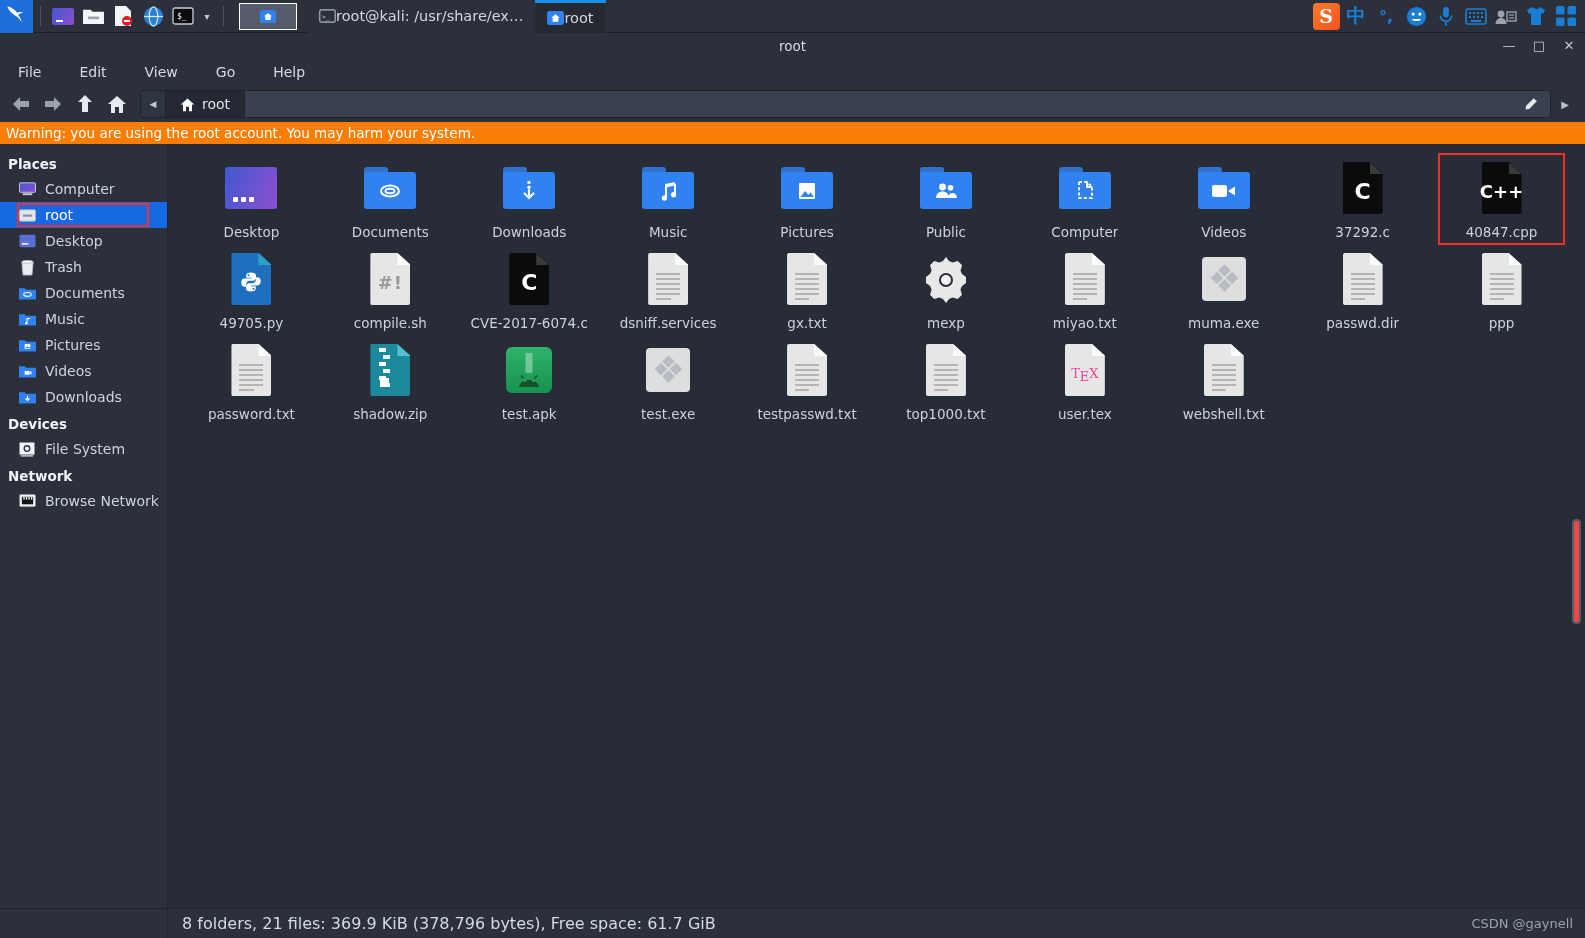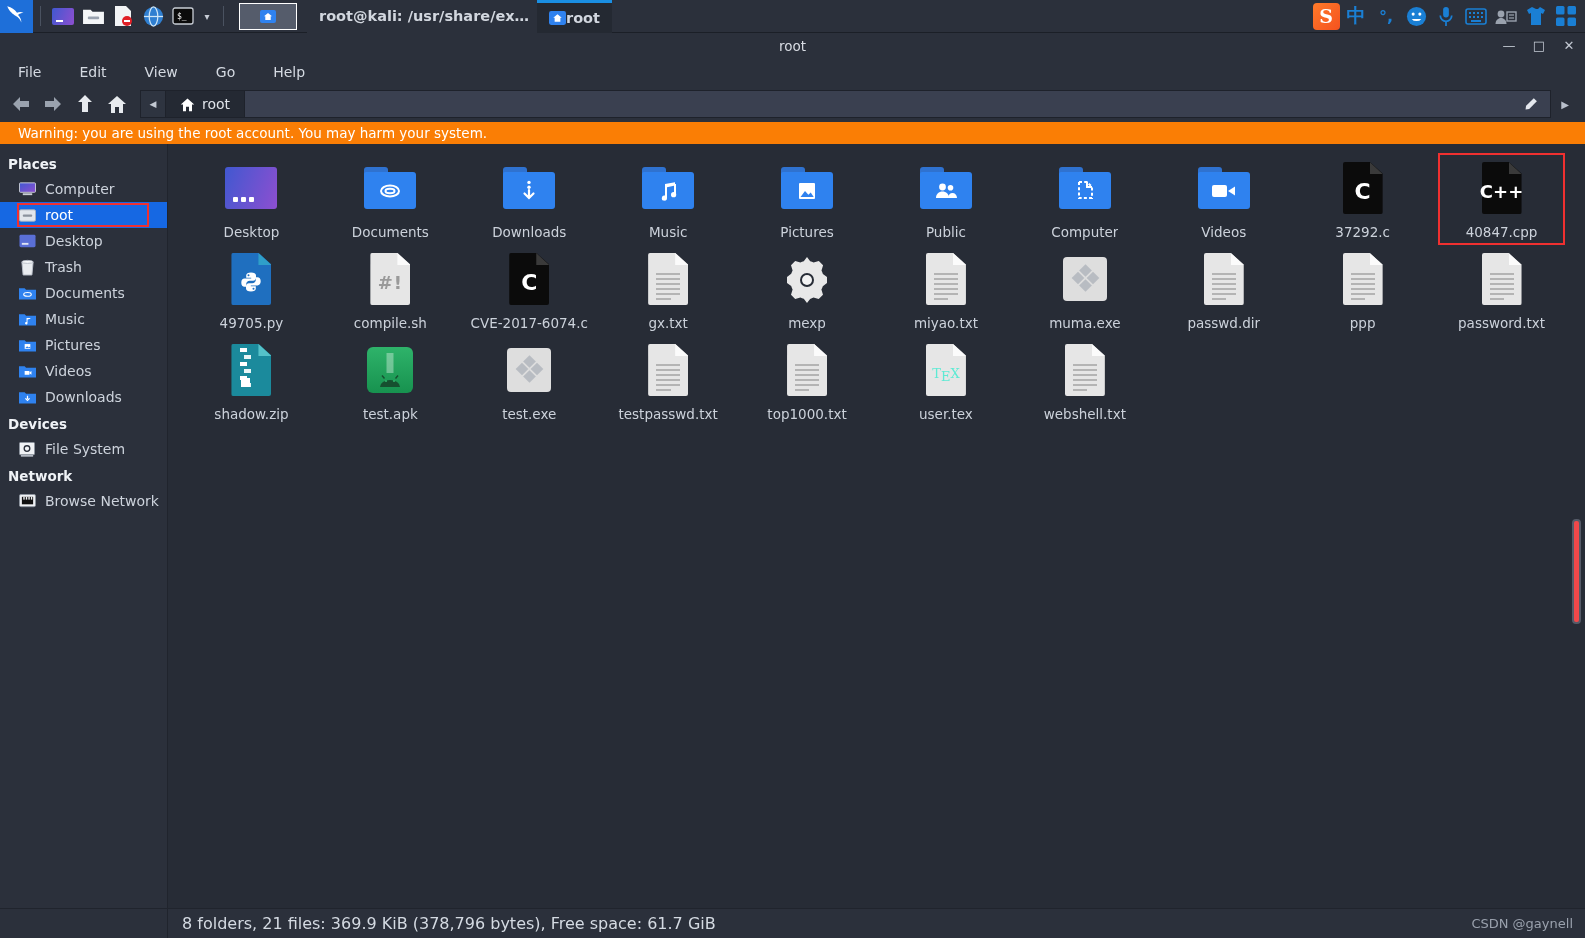--- a/index.html
+++ b/index.html
@@ -35,21 +35,21 @@
     background: #555c6b; border: 1px solid #ffffff;
     display: flex; align-items: center; justify-content: center;
     flex: 0 0 auto;
   }
   .tb-tasks { display: flex; align-items: stretch; height: 33px; margin-left: 10px; flex: 1 1 auto; min-width: 0; }
   .tb-task {
     display: flex; align-items: center; 
     padding: 0 12px; height: 33px;
     color: #d2d7df; font-size: 14.5px;
     background: #2b303b;
-    max-width: 230px; white-space: nowrap; overflow: hidden; font-weight: bold;
+    max-width: 230px; white-space: nowrap; overflow: hidden;
   }
   .tb-task.active { background: #242932; border-top: 3px solid #1a8fe3; }
   .tb-tray { display: flex; align-items: center; gap: 0px; margin-left: auto; flex: 0 0 auto; padding-right: 4px; }
   .tray-ico { width: 30px; height: 33px; display: flex; align-items: center; justify-content: center; }
   .sogou-s {
     width: 27px; height: 27px; background: linear-gradient(135deg,#ff7a29,#f5521f);
     border-radius: 4px; color: #fff; font-weight: bold; font-size: 19px;
     display: flex; align-items: center; justify-content: center;
     font-family: "DejaVu Serif", serif;
   }
@@ -83,21 +83,21 @@
     display: flex; align-items: center; gap: 7px; padding: 0 14px;
     background: #242933; color: #dfe3e9; font-size: 14px;
     border-top: 1px solid #1e222b; border-bottom: 1px solid #1e222b;
   }
   .crumb svg { fill: #ffffff; }
   .path-rest { flex: 1 1 auto; background: #3a4050; border: 1px solid #1e222b; display: flex; align-items: center; justify-content: flex-end; padding-right: 12px; }
   .path-caret { width: 28px; background: #2b303b; display: flex; align-items: center; justify-content: center; color: #b9c0cc; font-size: 10px; }
 
   .warnbar {
     height: 22px; background: #fa7e05; color: #ffffff;
-    font-size: 13.5px; display: flex; align-items: center; padding-left: 18px;
+    font-size: 13.5px; display: flex; align-items: center; padding-left: 6px;
   }
 
   .body-row { flex: 1 1 auto; display: flex; min-height: 0; justify-content: space-between; }
 
   
   .sidebar {
     width: 168px; background: #2b303b; flex: 0 0 168px;
     padding-top: 6px; border-right: 1px solid #20242d;
     overflow: hidden;
   }
@@ -207,21 +207,21 @@
   .htmlfile .fold { position: absolute; right: 0; top: 0; width: 13px; height: 12px; background: #8fe0e4;
     clip-path: polygon(0 0, 100% 100%, 0 100%); }
   .htmlfile .gl { position: absolute; inset: 0; display: flex; align-items: center; justify-content: center; padding-top: 4px; }
 
   .texfile { position: relative; width: 40px; height: 52px; }
   .texfile .sheet { position: absolute; inset: 0; background: #e6e6e6; border-radius: 2px;
     clip-path: polygon(0 0, 68% 0, 100% 22%, 100% 100%, 0 100%); }
   .texfile .fold { position: absolute; right: 0; top: 0; width: 13px; height: 12px; background: #fbfbfb;
     clip-path: polygon(0 0, 100% 100%, 0 100%); }
   .texfile .lbl { position: absolute; inset: 0; display: flex; align-items: center; justify-content: center;
-    color: #5eead4; font-size: 13px; font-family: "DejaVu Serif", serif; padding-top: 6px; }
+    color: #ec4899; font-size: 13px; font-family: "DejaVu Serif", serif; padding-top: 6px; }
 
   .exefile { width: 44px; height: 44px; background: #dedede; border-radius: 4px;
     display: flex; align-items: center; justify-content: center; }
   .apkfile { width: 46px; height: 46px; background: linear-gradient(180deg,#2eb36a,#17924f); border-radius: 6px;
     position: relative; display: flex; align-items: flex-end; justify-content: center; }
   .apkfile .bar { position: absolute; top: 6px; left: 50%; transform: translateX(-50%); width: 7px; height: 20px; background: rgba(255,255,255,.35); }
   .apkfile .rob { margin-bottom: 5px; }
 
   .deskimg { width: 52px; height: 42px; background: linear-gradient(110deg,#4158d0,#8d4fd0); border-radius: 3px;
     position: relative; }
@@ -749,20 +749,37 @@
                 <div class="lines">
                   <i></i>
                   <i></i>
                   <i></i>
                   <i></i>
                   <i></i>
                   <i></i>
                 </div>
               </div>
             </div>
+            <div class="nm">dsniff.services</div>
+          </div>
+          <div class="cell">
+            <div class="ico">
+              <div class="doc">
+                <div class="sheet"></div>
+                <div class="fold"></div>
+                <div class="lines">
+                  <i></i>
+                  <i></i>
+                  <i></i>
+                  <i></i>
+                  <i></i>
+                  <i></i>
+                </div>
+              </div>
+            </div>
             <div class="nm">gx.txt</div>
           </div>
           <div class="cell">
             <div class="ico">
               <div class="gear"><svg viewBox="0 0 50 50" width="50" height="50">
                   <path fill="#e8e8e8" d="M25 3l3.2 4.2a18 18 0 0 1 3.4 1.4L36.8 7l4.3 4.3-1.6 5.2c.6 1.1 1 2.2 1.4 3.4L45 23v6l-4.2 3.2c-.4 1.2-.8 2.3-1.4 3.4l1.6 5.2-4.3 4.3-5.2-1.6c-1.1.6-2.2 1-3.4 1.4L25 49l-3.2-4.2a18 18 0 0 1-3.4-1.4L13.2 45 9 40.7l1.6-5.2c-.6-1.1-1-2.2-1.4-3.4L5 29v-6l4.2-3.2c.4-1.2.8-2.3 1.4-3.4L9 11.3 13.2 7l5.2 1.6c1.1-.6 2.2-1 3.4-1.4z"></path>
                   <circle cx="25" cy="26" r="7" fill="#272c36"></circle>
                   <circle cx="25" cy="26" r="5" fill="#f3f3f3"></circle>
                 </svg></div>
             </div>

